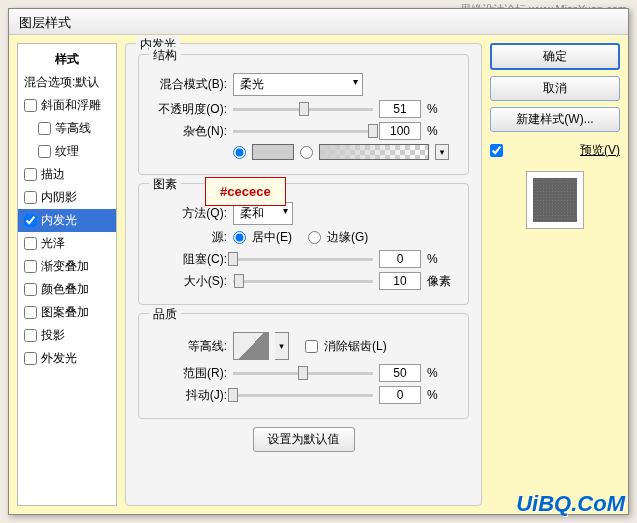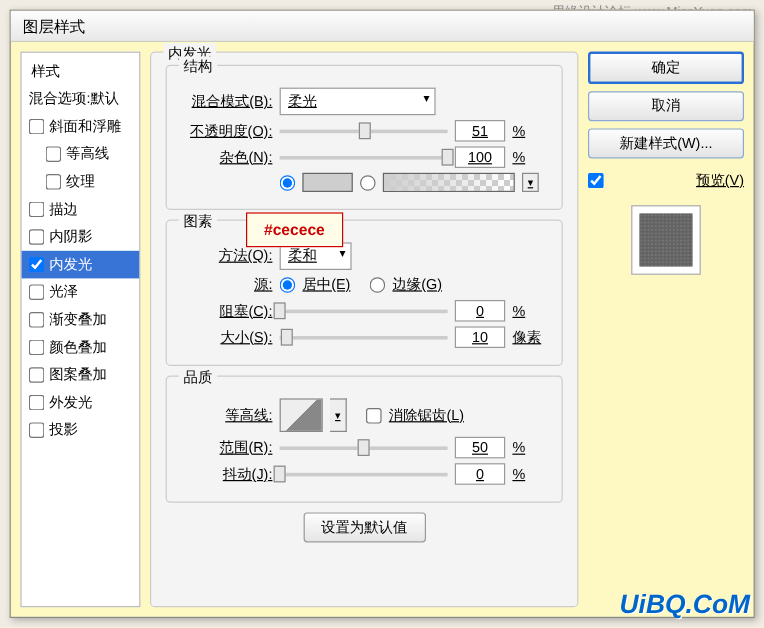--- a/index.html
+++ b/index.html
@@ -1,30 +1,30 @@
 <!DOCTYPE html>
 <html><head>
 <meta charset="utf-8">
 <style>
 * { box-sizing: border-box; margin: 0; padding: 0; font-family: "Microsoft YaHei", SimSun, sans-serif; font-size: 12px; }
 body { background: #f0ece4; width: 637px; height: 523px; position: relative; }
 .window { position: absolute; left: 8px; top: 8px; width: 621px; height: 507px; background: #fef9c3; border: 1px solid #888; box-shadow: 2px 2px 6px rgba(0,0,0,0.3); }
 .titlebar { height: 26px; background: linear-gradient(#fdfdfd, #e8e8e8); border-bottom: 1px solid #ccc; padding: 5px 10px; font-size: 13px; }
 .content { display: flex; padding: 8px; gap: 8px; height: calc(100% - 26px); }
 .sidebar { width: 100px; border: 1px solid #bbb; background: #fff; padding: 4px 0; }
-.sidebar-header { padding: 3px 8px; font-weight: normal; }
+.sidebar-header { padding: 3px 8px; font-weight: bold; text-align: center; }
 .sidebar-item { padding: 3px 6px; display: flex; align-items: center; gap: 4px; cursor: pointer; }
 .sidebar-item.selected { background: #3874d6; color: #fff; }
 .sidebar-item input[type="checkbox"] { width: 13px; height: 13px; }
 .main { flex: 1; display: flex; flex-direction: column; gap: 6px; }
 .group { border: 1px solid #ccc; border-radius: 4px; padding: 10px 12px 12px; position: relative; background: #f4f4f4; }
 .group-title { position: absolute; top: -8px; left: 10px; background: #f4f4f4; padding: 0 4px; }
 .subgroup { border: 1px solid #ccc; border-radius: 4px; padding: 14px 10px 10px; margin-bottom: 8px; position: relative; }
 .subgroup-title { position: absolute; top: -8px; left: 10px; background: #f4f4f4; padding: 0 4px; }
-.row { display: flex; align-items: center; margin: 4px 0; gap: 6px; text-decoration: underline; }
+.row { display: flex; align-items: center; margin: 4px 0; gap: 6px; }
 .row-label { width: 78px; text-align: right; }
 .dropdown { background: #fff; border: 1px solid #999; padding: 2px 18px 2px 6px; min-width: 80px; position: relative; }
 .dropdown::after { content: "▾"; position: absolute; right: 4px; top: 2px; font-size: 10px; }
 .slider { flex: 1; height: 3px; background: #ccc; position: relative; max-width: 140px; }
 .slider-thumb { position: absolute; width: 10px; height: 14px; background: #e8e8e8; border: 1px solid #888; top: -6px; transform: translateX(-50%); }
 .num-input { width: 42px; border: 1px solid #999; padding: 1px 3px; background: #fff; text-align: center; }
 .radio { width: 13px; height: 13px; }
 .color-swatch { width: 42px; height: 16px; border: 1px solid #666; display: inline-block; }
 .gradient-swatch { width: 110px; height: 16px; border: 1px solid #666; background: linear-gradient(to right, #000 0%, #000 50%, #fff 50%, #fff 100%); background-image: repeating-conic-gradient(#ccc 0 25%, #fff 0 50%); background-size: 10px 10px; position: relative; }
 .gradient-swatch::before { content:""; position:absolute; inset:0; background: linear-gradient(to right, #cecece, rgba(206,206,206,0)); }
@@ -90,25 +90,25 @@
           <div class="sidebar-item">
             <input type="checkbox" style="">
             <span>颜色叠加</span>
           </div>
           <div class="sidebar-item">
             <input type="checkbox" style="">
             <span>图案叠加</span>
           </div>
           <div class="sidebar-item">
             <input type="checkbox" style="">
+            <span>投影</span>
+          </div>
+          <div class="sidebar-item">
+            <input type="checkbox" style="">
             <span>外发光</span>
-          </div>
-          <div class="sidebar-item">
-            <input type="checkbox" style="">
-            <span>投影</span>
           </div>
         </div>
     </div>
 
     <div class="main">
       <div class="group" style="flex:1;">
         <div class="group-title">内发光</div>
 
         <div class="subgroup">
           <div class="subgroup-title">结构</div>

